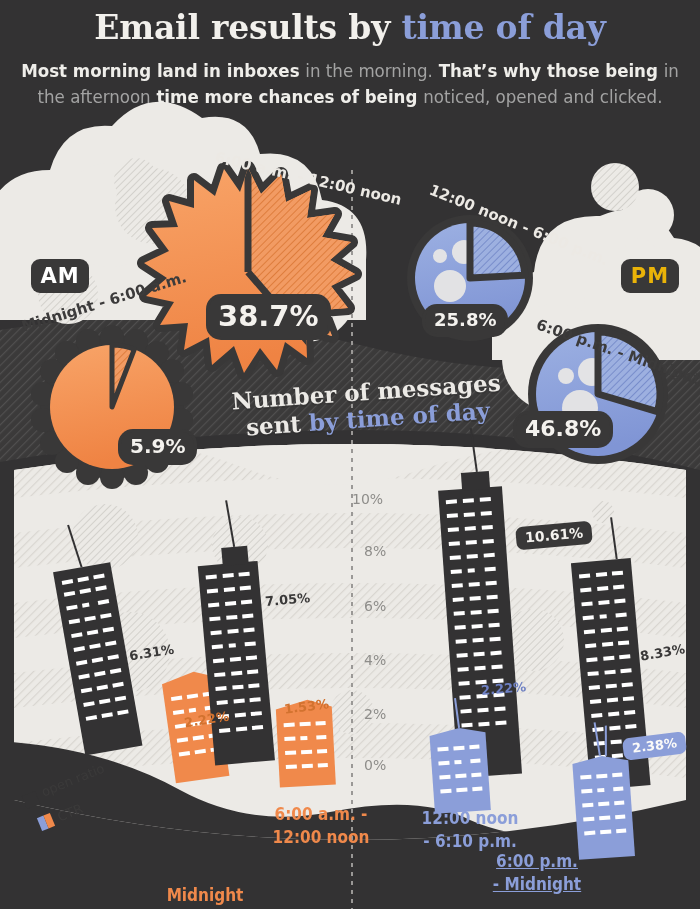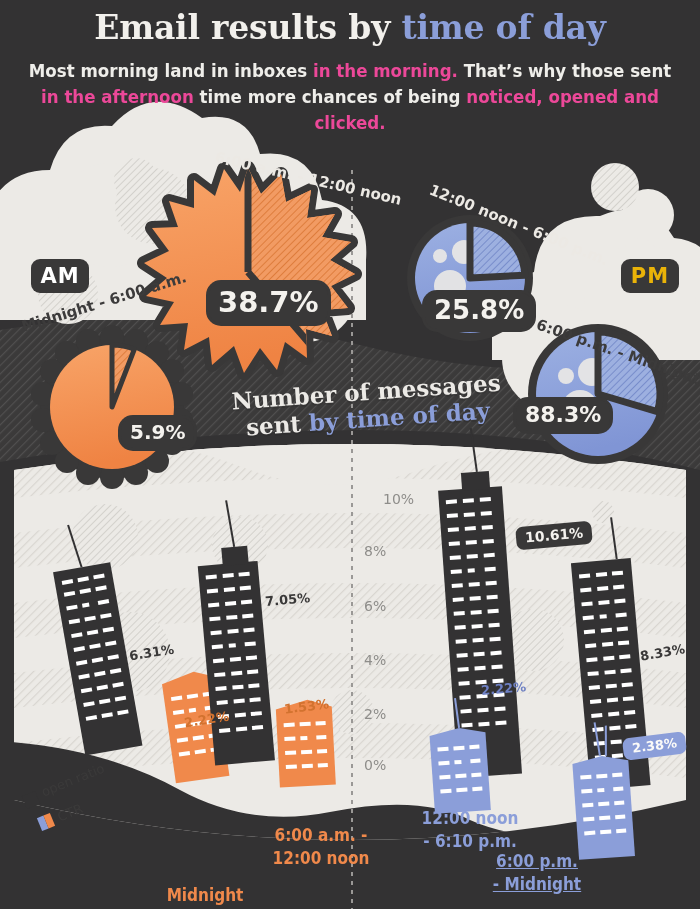--- a/index.html
+++ b/index.html
@@ -14,21 +14,21 @@
     position:absolute;top:8px;left:0;width:700px;text-align:center;
     font-family:"DejaVu Serif","Liberation Serif",serif;
     font-weight:bold;font-size:33px;color:#f2f0ec;letter-spacing:-.2px;
   }
   .title .blue{color:#8b9ed9;}
   .sub{
     position:absolute;top:58px;left:18px;width:664px;text-align:center;
     font-size:18.5px;line-height:26px;color:#efeeea;font-weight:bold;
     font-family:"DejaVu Sans Condensed","Liberation Sans",sans-serif;
   }
-  .sub .blue{color:#ec4899;font-weight:bold;margin-top:20px;}
+  .sub .blue{color:#a3a3a3;font-weight:normal;margin-top:20px;}
   
   .land{position:absolute;left:0;top:0;width:700px;height:909px;z-index:1;}
   
   .ampm{
     position:absolute;width:58px;height:34px;border-radius:9px;background:#393838;
     display:flex;align-items:center;justify-content:center;
     font-size:21px;font-weight:bold;letter-spacing:1px;z-index:30;
     font-family:"DejaVu Sans","Liberation Sans",sans-serif;
   }
   #badge-am{left:31px;top:259px;color:#ffffff;}
@@ -38,20 +38,21 @@
     position:absolute;z-index:32;color:#ece9e4;font-size:15px;font-weight:bold;
     white-space:nowrap;font-family:"DejaVu Sans","Liberation Sans",sans-serif;
   }
   .pielab.dark{color:#3c3b3b;}
   
   .pct{
     position:absolute;z-index:34;color:#f4f2ee;font-weight:bold;
     font-family:"DejaVu Sans","Liberation Sans",sans-serif;
     background:#393838;padding:2px 9px 4px;border-radius:12px;white-space:nowrap;
     box-shadow:0 0 0 3px #393838;
+    margin-top:14px;
   }
   
   .bandtitle{
     position:absolute;z-index:33;left:222px;top:378px;width:290px;text-align:center;
     font-family:"DejaVu Serif","Liberation Serif",serif;font-weight:bold;
     font-size:23px;line-height:27px;color:#eceae6;
     transform:rotate(-4deg);
     text-shadow:0 2px 0 rgba(40,40,40,.35);
   }
   .bandtitle .blue{color:#8b9ed9;}
@@ -520,63 +521,63 @@
       <rect x="24" y="793" width="14" height="14" fill="#333233" transform="rotate(-22 31 800)"></rect>
       <g transform="rotate(-22 46 822)">
         <rect x="39" y="815" width="7" height="14" fill="#8b9ed9"></rect>
         <rect x="46" y="815" width="7" height="14" fill="#f0894b"></rect>
       </g>
     </g>
     </svg>
 
   <div class="hdr">
     <div class="title"><span>Email results by </span><span class="blue">time of day</span></div>
-    <div class="sub"><span>Most morning land in inboxes </span><span class="blue">in the morning.</span><span> That’s why those sent </span><span class="blue">in the afternoon</span><span> time more chances of being </span><span class="blue">noticed, opened and clicked.</span></div>
+    <div class="sub"><span>Most morning land in inboxes </span><span class="blue">in the morning.</span><span> That’s why those being </span><span class="blue">in the afternoon</span><span> time more chances of being </span><span class="blue">noticed, opened and clicked.</span></div>
   </div>
 
   <div class="ampm" id="badge-am">AM</div>
   <div class="ampm" id="badge-pm">PM</div>
 
   <div class="pielab dark" style="left:22px;top:318px;transform:rotate(-17deg);transform-origin:left center;">Midnight - 6:00 a.m.</div>
   <div class="pielab" style="left:215px;top:148px;transform:rotate(13deg);transform-origin:left center;">6:00 a.m. - 12:00 noon</div>
   <div class="pielab" style="left:430px;top:180px;transform:rotate(22deg);transform-origin:left center;">12:00 noon - 6:00 p.m.</div>
   <div class="pielab dark" style="left:537px;top:315px;transform:rotate(19deg);transform-origin:left center;">6:00 p.m. - Midnight</div>
 
   <div class="pct" style="left:121px;top:418px;font-size:20px;">5.9%</div>
   <div class="pct" style="left:209px;top:283px;font-size:29px;">38.7%</div>
-  <div class="pct" style="left:425px;top:293px;font-size:26px;">25.8%</div>
-  <div class="pct" style="left:516px;top:400px;font-size:22px;">88.3%</div>
+  <div class="pct" style="left:425px;top:293px;font-size:18px;">25.8%</div>
+  <div class="pct" style="left:516px;top:400px;font-size:22px;">46.8%</div>
 
   <div class="bandtitle">
     <span>Number of messages</span><br>
     <span>sent </span><span class="blue">by time of day</span>
   </div>
 
-  <div class="ylab" style="left:383px;top:491px;">10%</div>
+  <div class="ylab" style="left:352px;top:491px;">10%</div>
   <div class="ylab" style="left:364px;top:543px;">8%</div>
   <div class="ylab" style="left:364px;top:598px;">6%</div>
   <div class="ylab" style="left:364px;top:652px;">4%</div>
   <div class="ylab" style="left:364px;top:706px;">2%</div>
   <div class="ylab" style="left:364px;top:757px;">0%</div>
 
   <div class="barpct dk" style="left:129px;top:645px;transform:rotate(-9deg);">6.31%</div>
   <div class="barpct dk" style="left:265px;top:592px;transform:rotate(-5deg);">7.05%</div>
   <div class="barpct chip" style="left:516px;top:524px;transform:rotate(-5deg);font-size:14px;">10.61%</div>
   <div class="barpct dk" style="left:640px;top:645px;transform:rotate(-10deg);">8.33%</div>
 
   <div class="barpct or" style="left:184px;top:712px;transform:rotate(-9deg);">2.22%</div>
   <div class="barpct or" style="left:284px;top:699px;transform:rotate(-7deg);">1.53%</div>
   <div class="barpct bl" style="left:481px;top:681px;transform:rotate(-5deg);">2.22%</div>
   <div class="barpct chipblue" style="left:623px;top:735px;transform:rotate(-7deg);font-size:13px;">2.38%</div>
 
   <div class="grouplab or" style="left:120px;top:884px;width:170px;">
     <span>Midnight</span><br>
     <span>- 6:55 a.m.</span>
   </div>
-  <div class="grouplab or" style="left:236px;top:803px;width:170px;margin-top:21px;">
+  <div class="grouplab or" style="left:236px;top:803px;width:170px;">
     <span>6:00 a.m. -</span><br>
     <span>12:00 noon</span>
   </div>
   <div class="grouplab bl" style="left:385px;top:807px;width:170px;">
     <span>12:00 noon</span><br>
     <span>- 6:10 p.m.</span>
   </div>
   <div class="grouplab bl" style="left:452px;top:850px;width:170px;text-decoration:underline;">
     <span>6:00 p.m.</span><br>
     <span>- Midnight</span>

